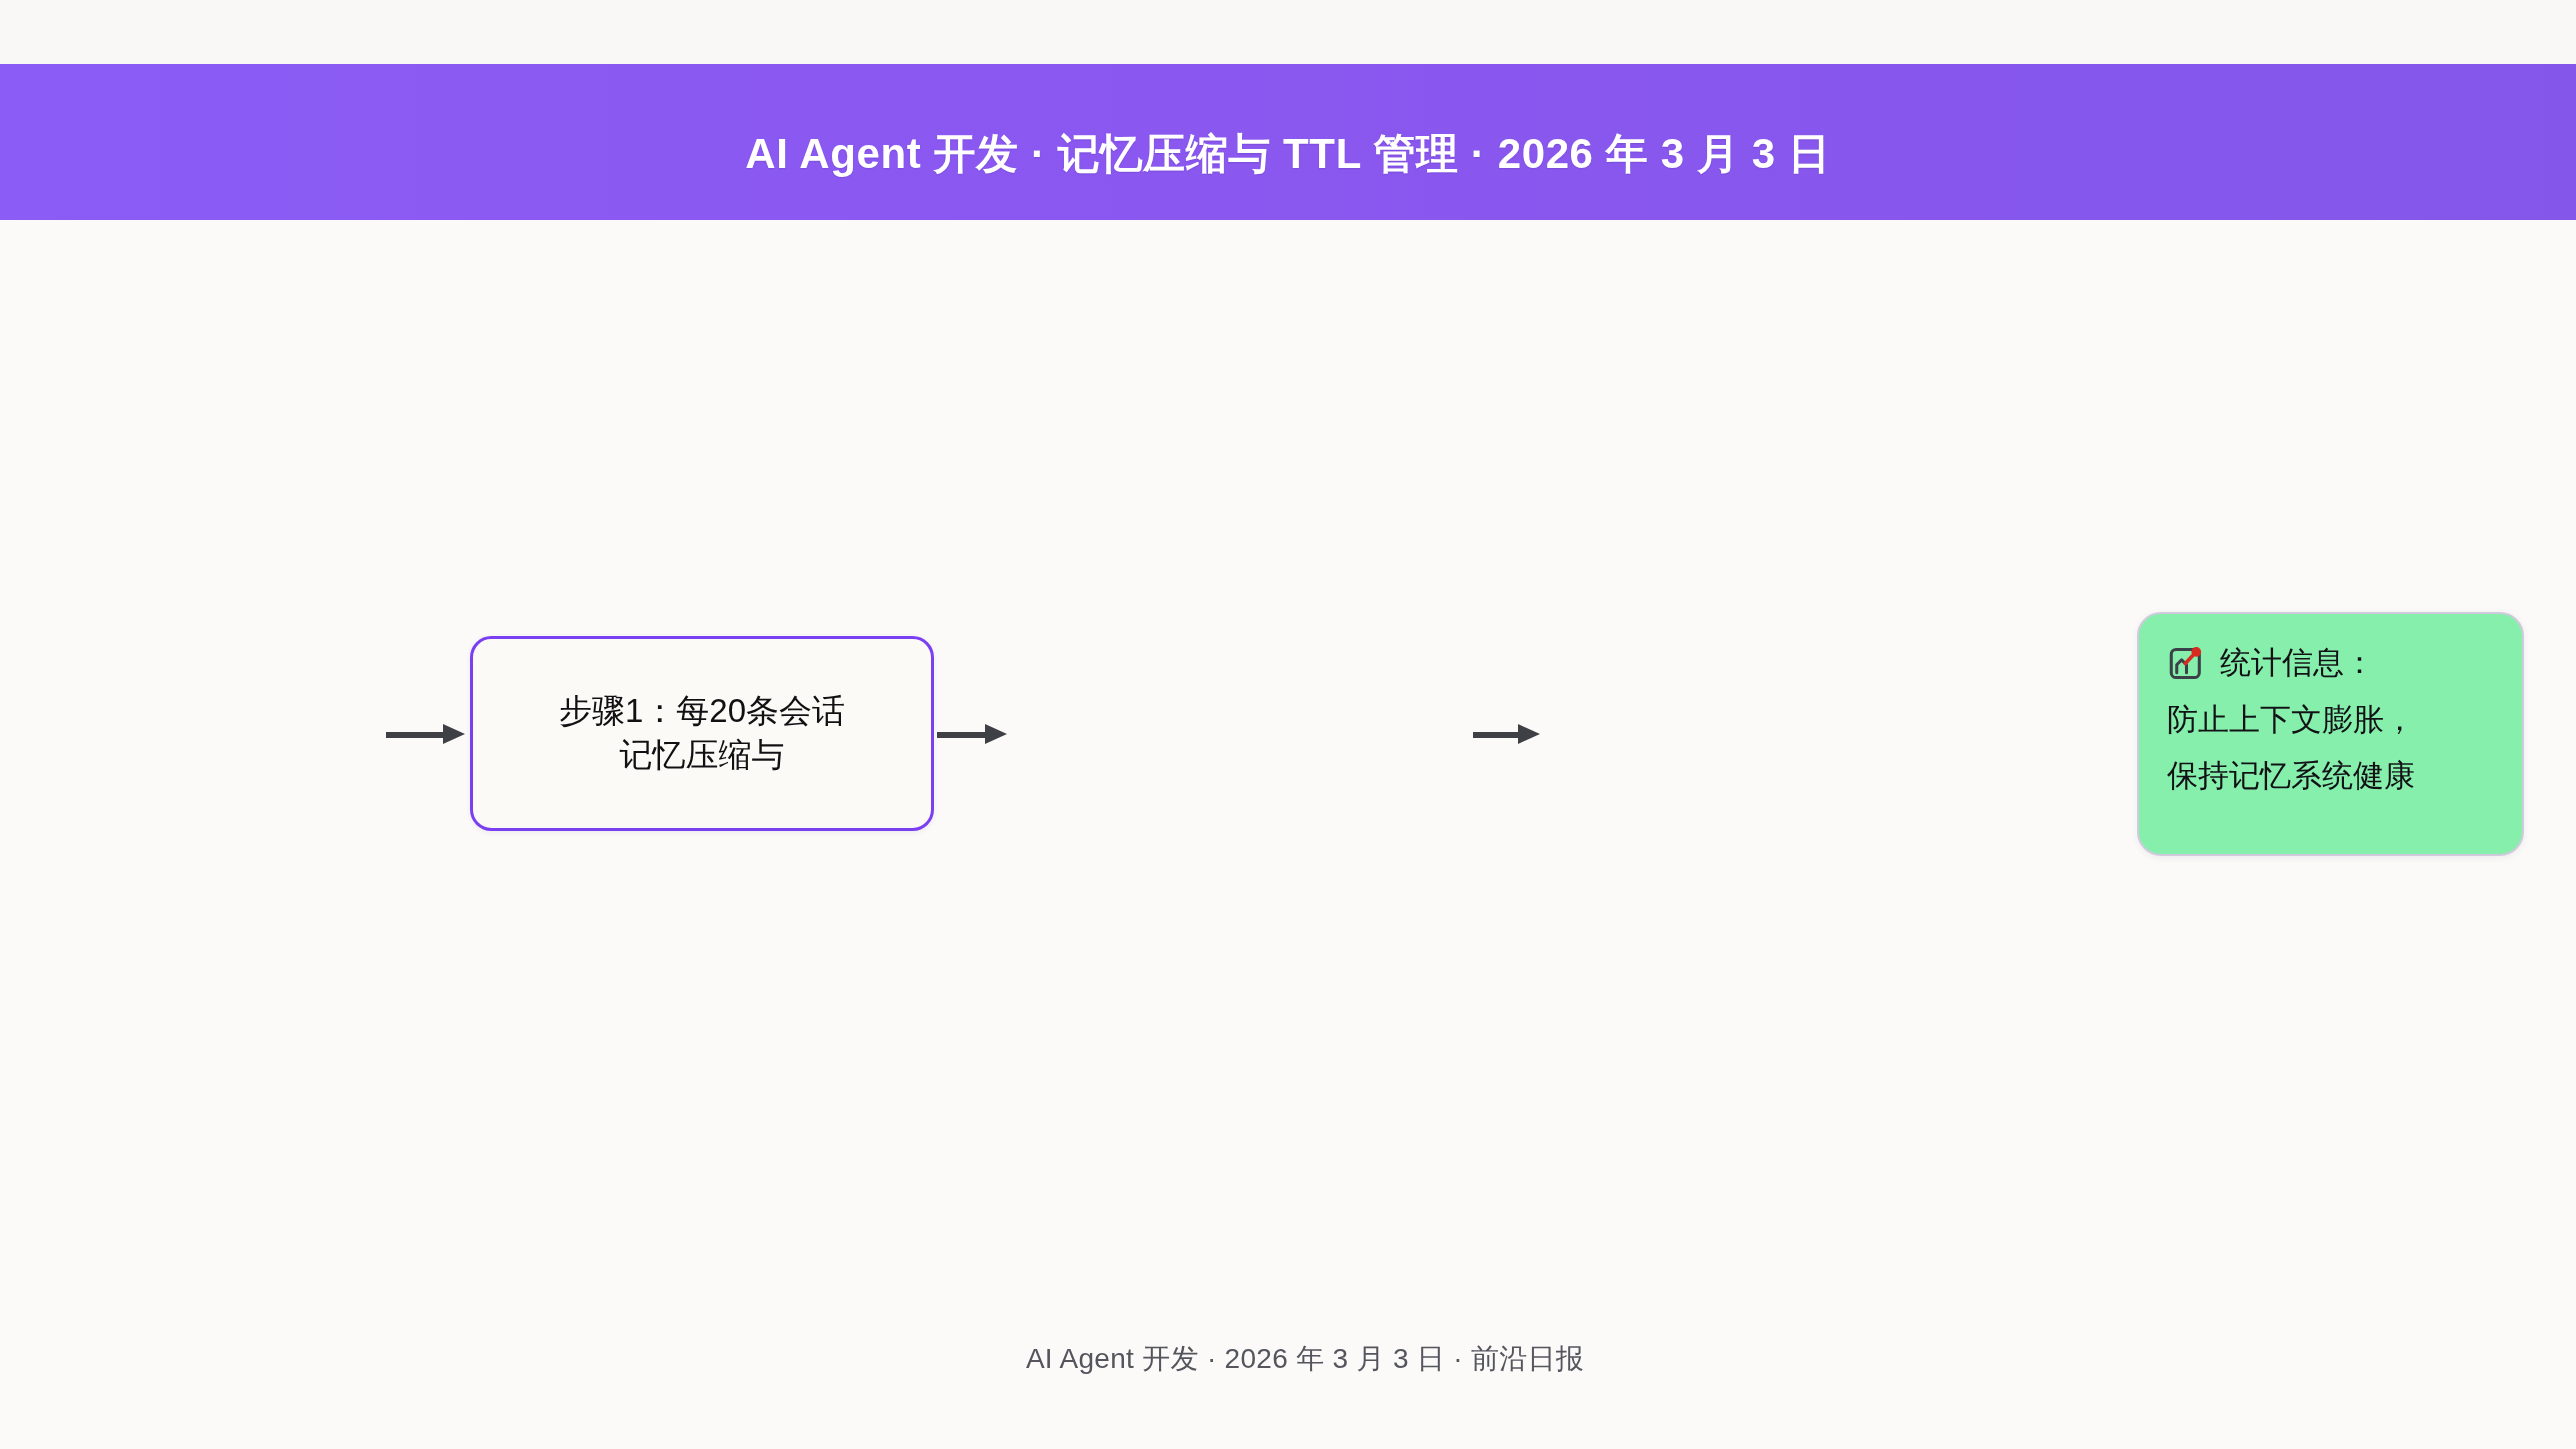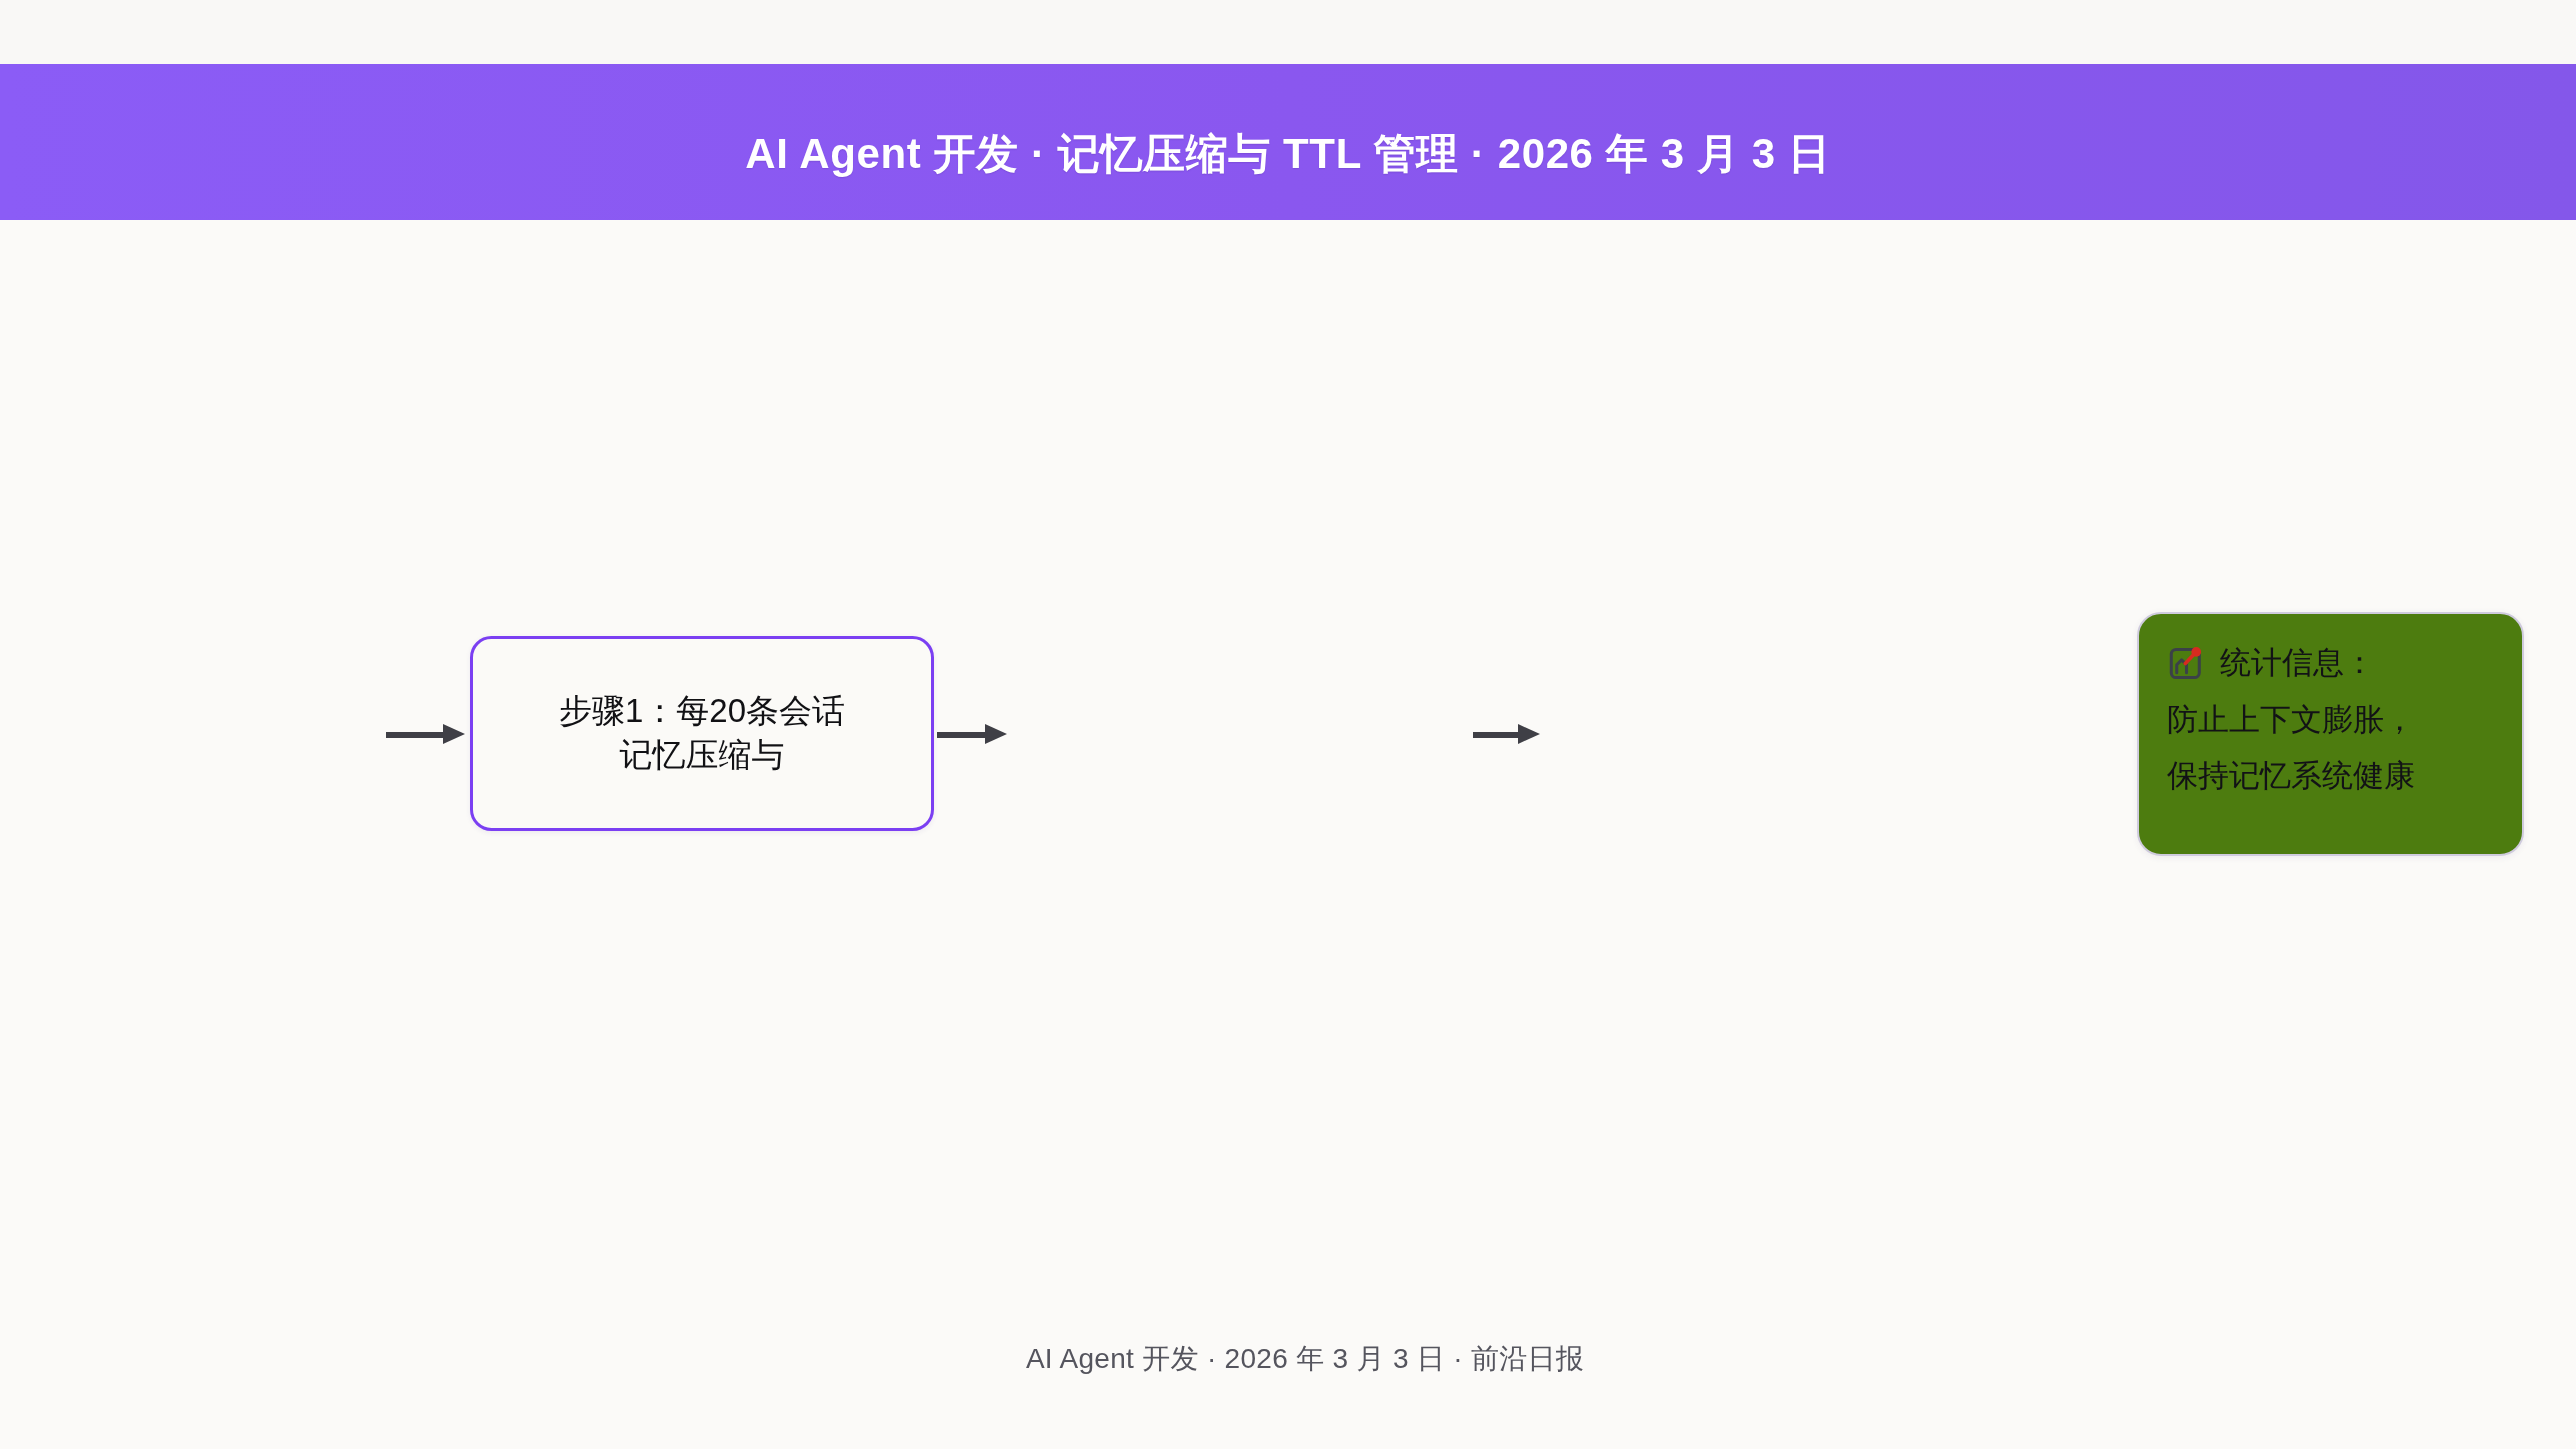--- a/index.html
+++ b/index.html
@@ -143,21 +143,21 @@
   .conn-2 { left: 937px; width: 70px; }
   .conn-3 { left: 1473px; width: 67px; }
 
   
   .stats-panel {
     position: absolute;
     left: 2137px;
     top: 392px;
     width: 387px;
     height: 244px;
-    background: #4d7c0f;
+    background: #86efac;
     border: 2.5px solid #cfcbdd;
     border-radius: 24px;
     padding: 28px 24px 25px 28px;
     z-index: 1;
     box-shadow: 0 1.9px 6.3px rgba(70,60,110,0.07);
   }
 
   .stats-head {
     display: flex;
     align-items: center;

